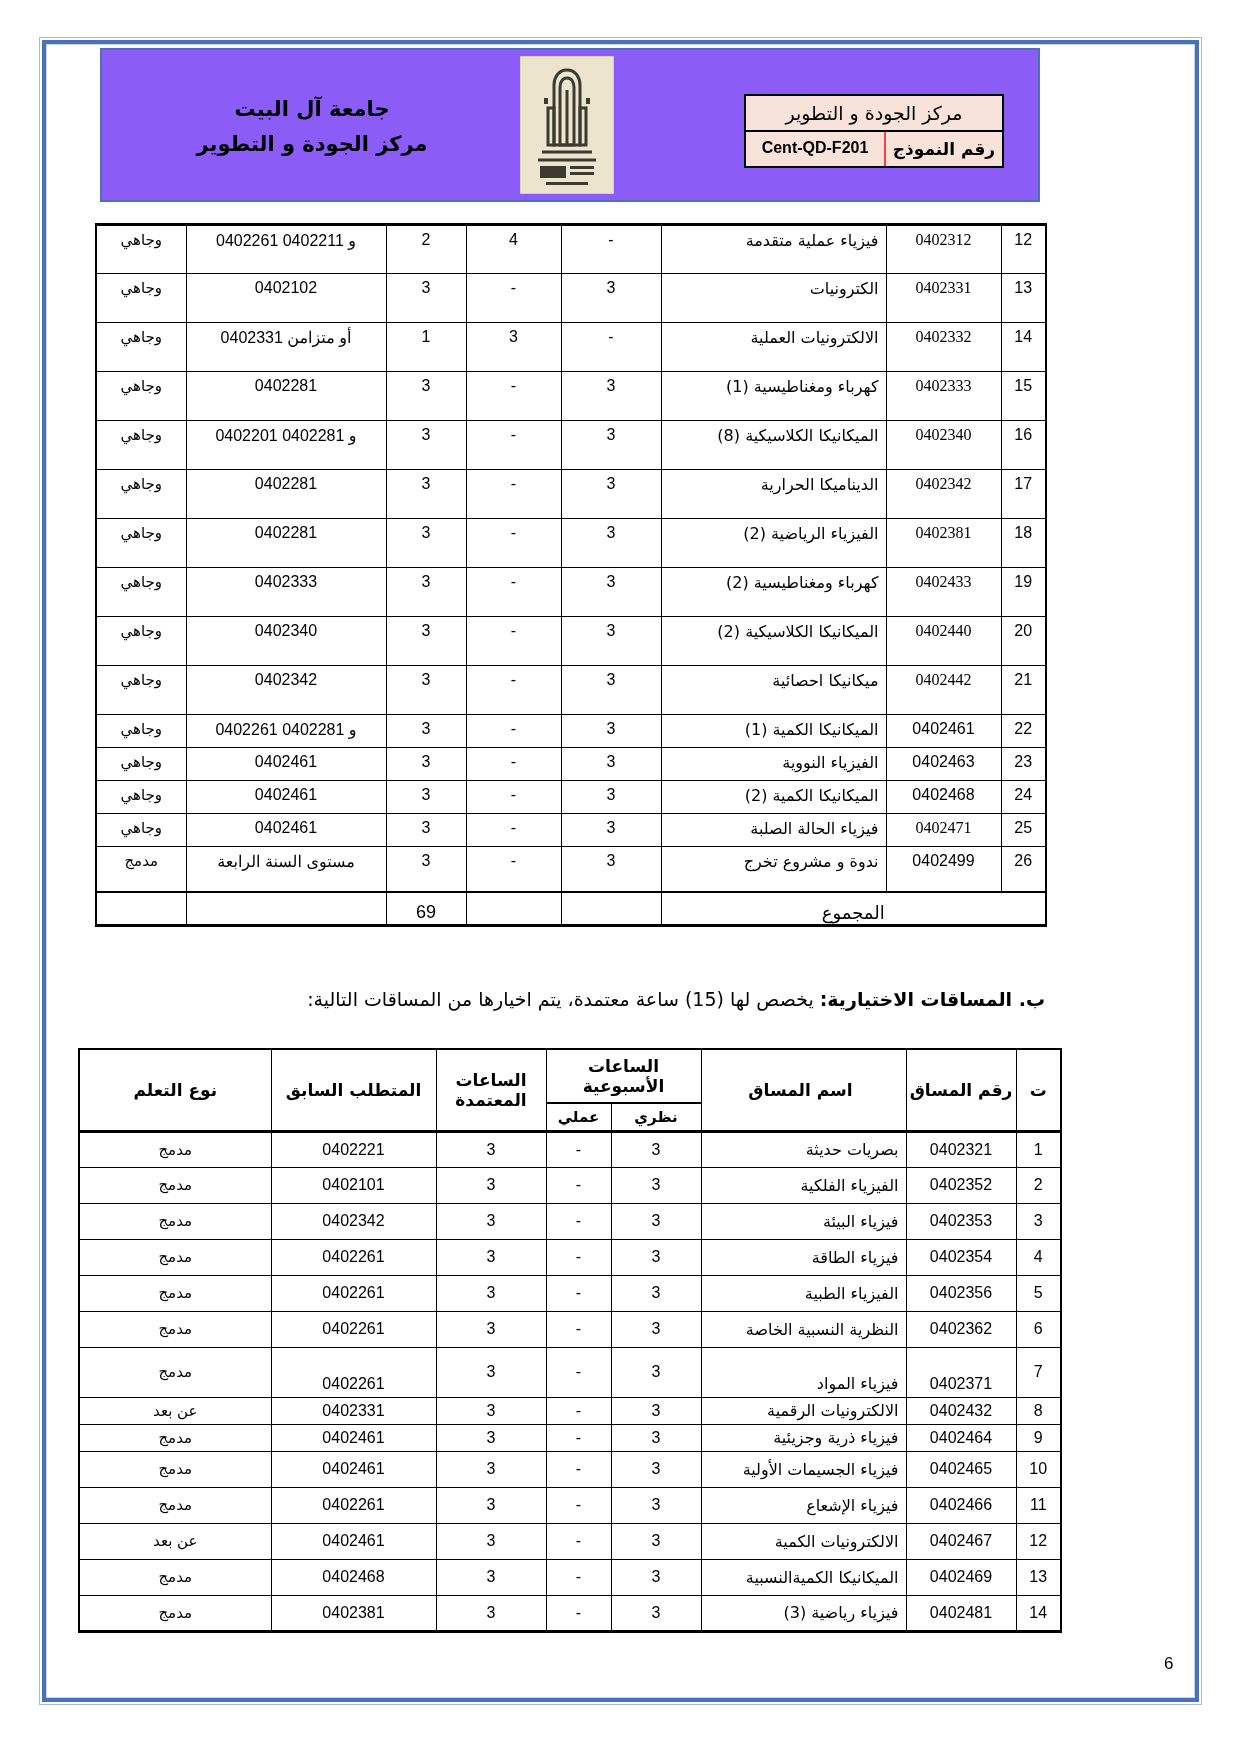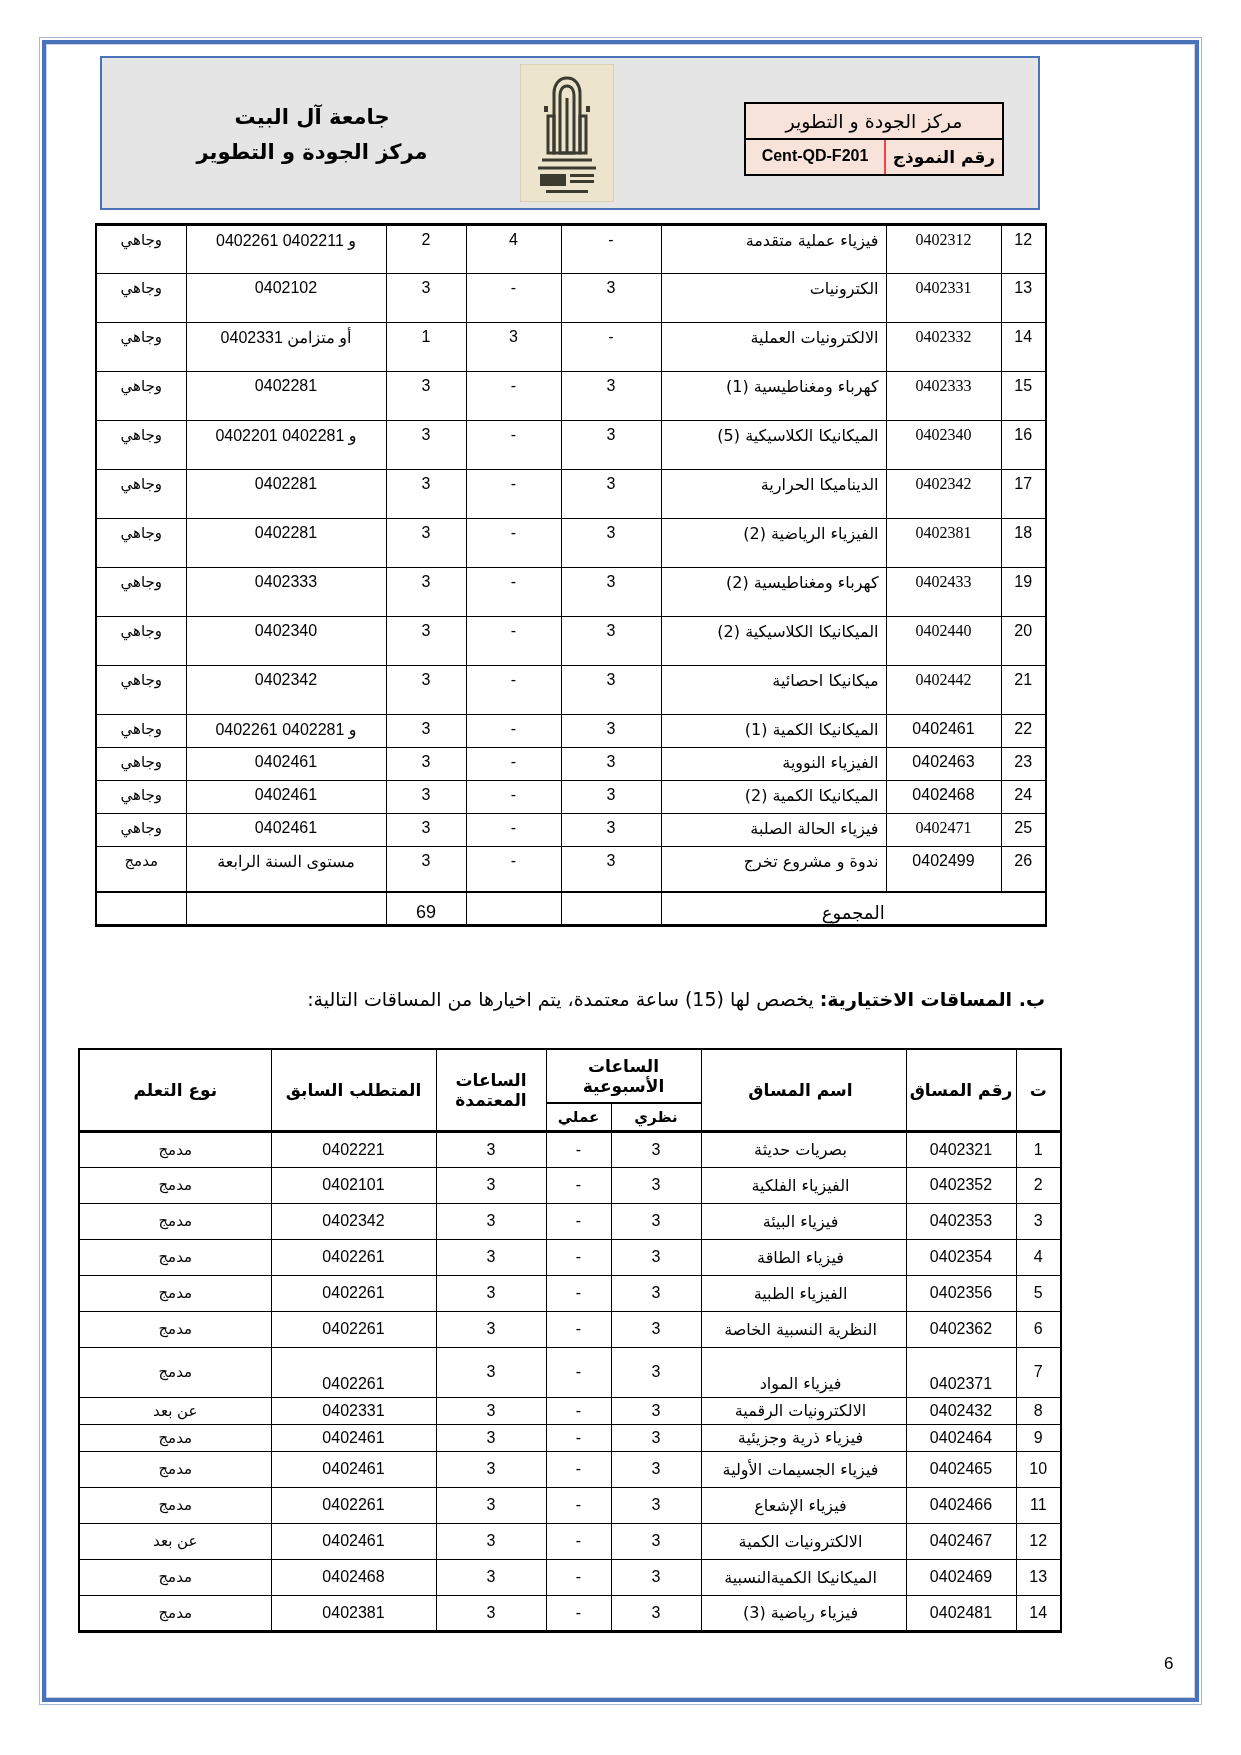--- a/index.html
+++ b/index.html
@@ -9,22 +9,22 @@
   }
   
   .frame{
     position:absolute;left:42px;top:40px;width:1149px;height:1654px;
     border:4px solid #4a72b8;
     outline:1px solid #a5b8dc;outline-offset:2px;
     box-shadow:inset 0 0 0 1px #c8d4ea;
   }
   
   .header-box{
-    position:absolute;left:54px;top:12px;width:936px;height:150px;
-    background:#e5e5e5;border:2px solid #4a72b8;
+    position:absolute;left:54px;top:4px;width:936px;height:150px;
+    background:#8b5cf6;border:2px solid #4a72b8;
   }
   .org-block{
     position:absolute;left:60px;top:42px;width:300px;text-align:center;
     font-weight:bold;font-size:21px;line-height:1.65;
   }
   .logo-wrap{
     position:absolute;left:418px;top:6px;width:94px;height:138px;
   }
   .form-box{
     position:absolute;left:642px;top:44px;width:256px;border:2px solid #000;
@@ -82,21 +82,21 @@
   #t2 thead th{border-bottom:3px solid #000;}
   #t2 thead .h-weekly{border-bottom:2px solid #000;}
   #t2 thead tr:last-child th{border-bottom:3px solid #000;font-size:15px;}
   #t2 td{text-align:center;vertical-align:middle;}
   #t2 tbody tr{height:36px;}
   #t2 tbody tr:nth-child(7){height:50px;}
   #t2 tbody tr:nth-child(7) .c-name,
   #t2 tbody tr:nth-child(7) .c-no,
   #t2 tbody tr:nth-child(7) .c-req{vertical-align:bottom;padding-bottom:4px;}
   #t2 tbody tr:nth-child(8),#t2 tbody tr:nth-child(9){height:27px;}
-  #t2 .c-name{text-align:center;padding-right:7px;}
+  #t2 .c-name{text-align:right;padding-right:7px;}
   
   .page-number{
     position:absolute;left:1118px;top:1610px;font-size:17px;
     font-family:"Liberation Sans",sans-serif;
   }
   .small-type{font-size:15px;}
 </style>
 </head>
 <body>
 
@@ -187,21 +187,21 @@
         <td class="c-name">كهرباء ومغناطيسية (1)</td>
         <td class="c-th num">3</td>
         <td class="c-pr num">-</td>
         <td class="c-cr num">3</td>
         <td class="c-req num" dir="ltr">0402281</td>
         <td class="c-type small-type">وجاهي</td>
       </tr>
         <tr>
         <td class="c-i num">16</td>
         <td class="c-no">0402340</td>
-        <td class="c-name">الميكانيكا الكلاسيكية (5)</td>
+        <td class="c-name">الميكانيكا الكلاسيكية (8)</td>
         <td class="c-th num">3</td>
         <td class="c-pr num">-</td>
         <td class="c-cr num">3</td>
         <td class="c-req num" dir="ltr">0402201 و 0402281</td>
         <td class="c-type small-type">وجاهي</td>
       </tr>
         <tr>
         <td class="c-i num">17</td>
         <td class="c-no">0402342</td>
         <td class="c-name">الديناميكا الحرارية</td>

